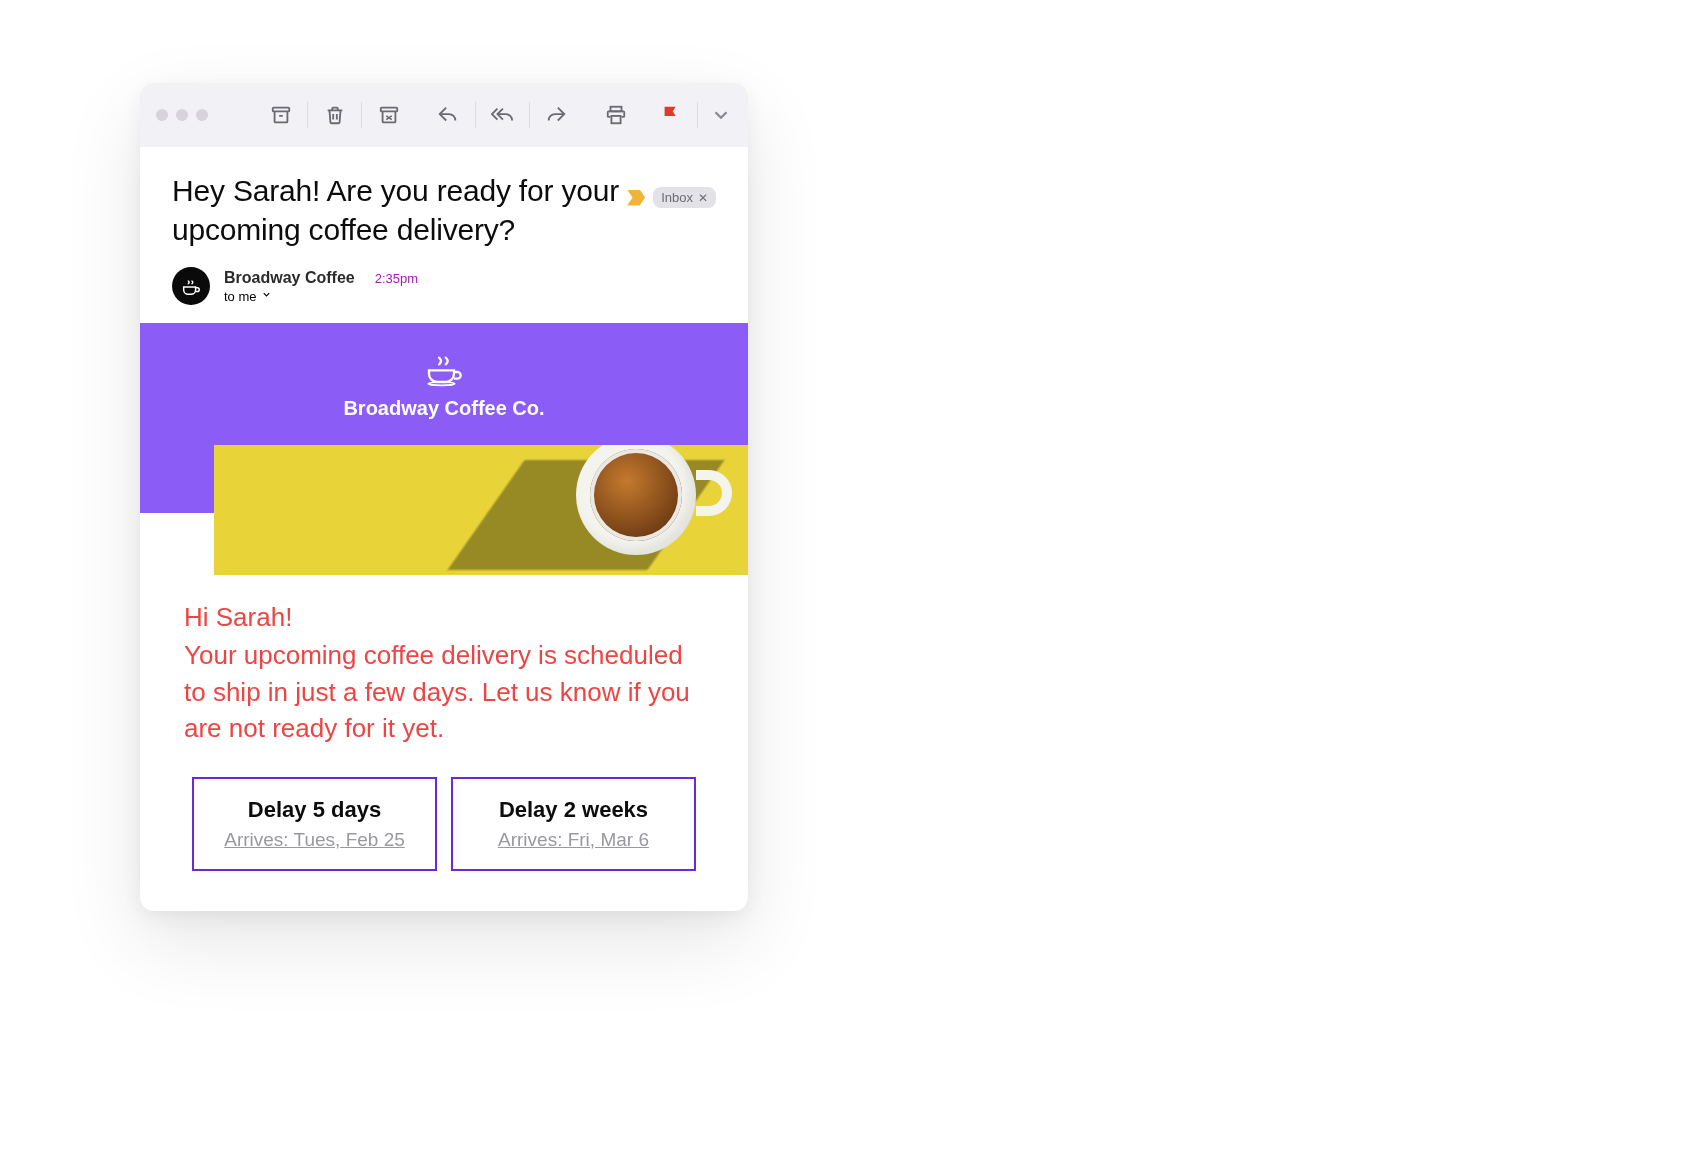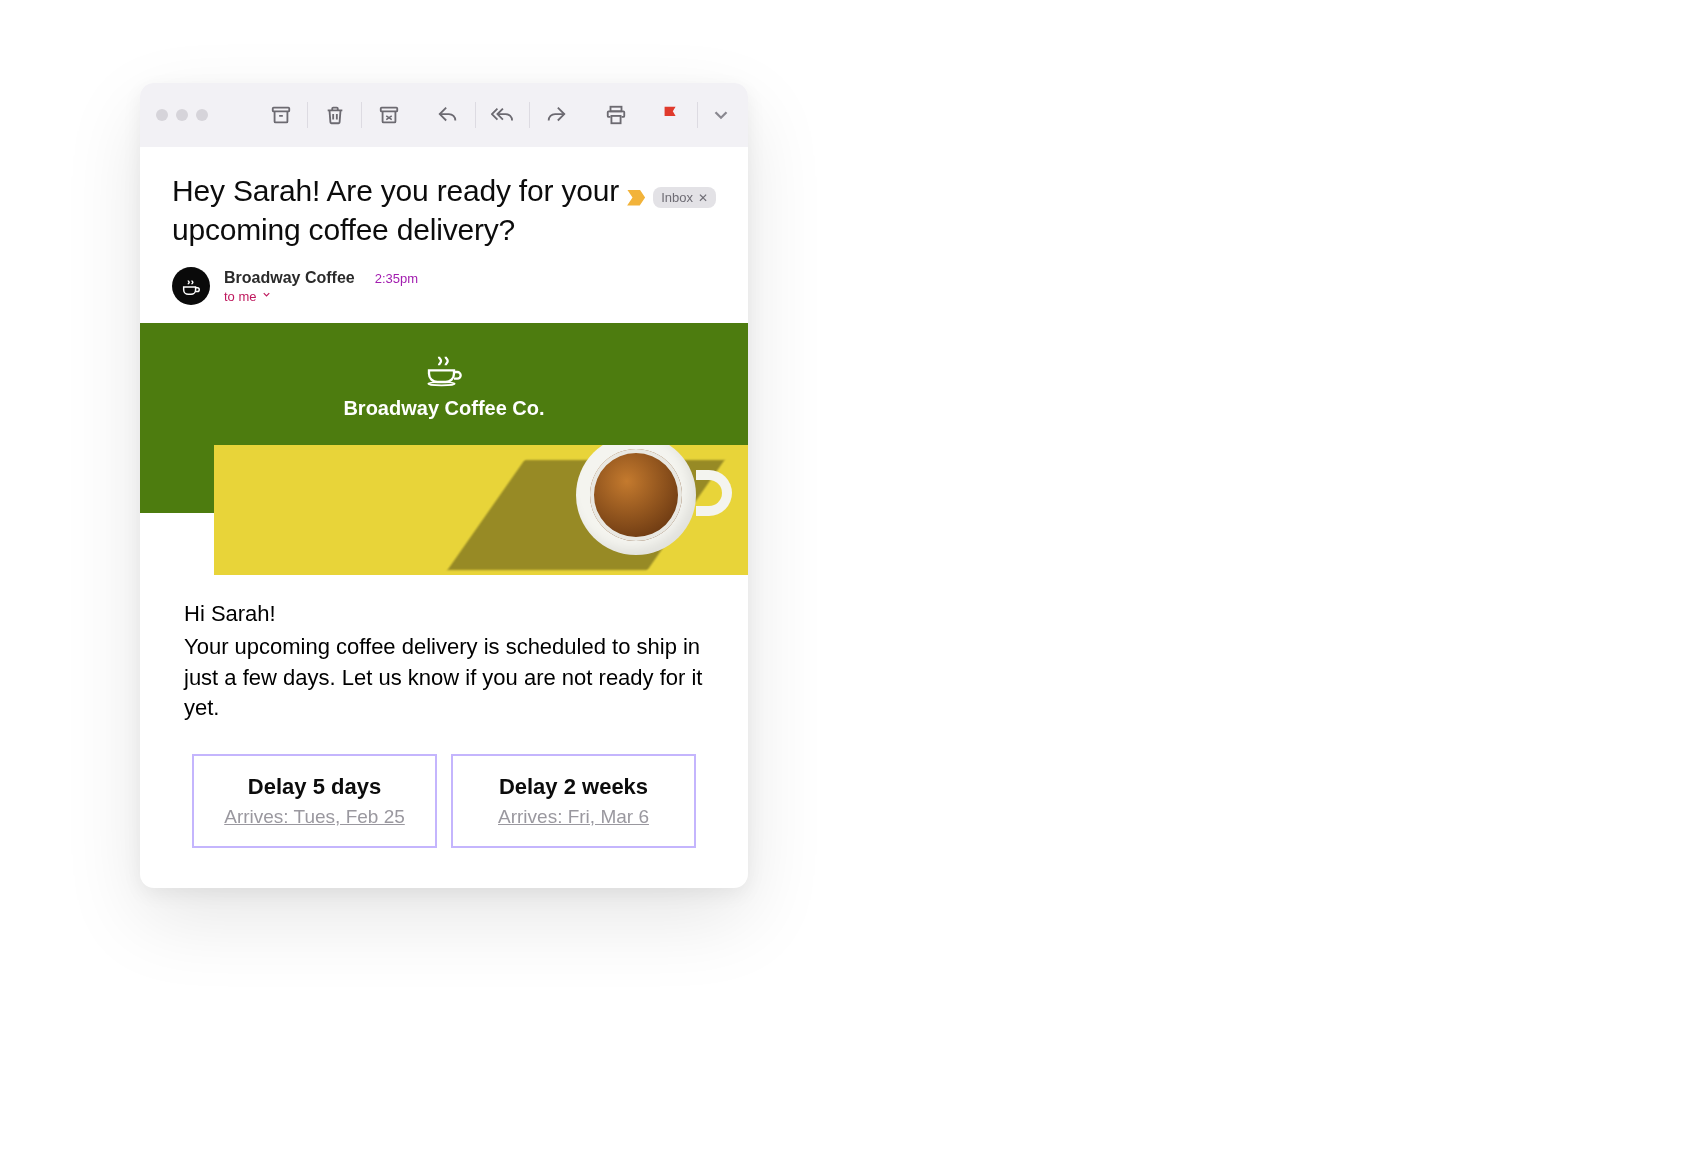--- a/index.html
+++ b/index.html
@@ -110,24 +110,24 @@
     border-radius: 50%;
     background: #0a0a0a;
     display: flex;
     align-items: center;
     justify-content: center;
   }
   .sender-meta { display: flex; flex-direction: column; gap: 2px; }
   .sender-line { display: flex; align-items: baseline; gap: 20px; }
   .sender-name { font-weight: 600; font-size: 16px; color: #2b2b2b; }
   .sender-time { font-size: 13px; color: #a21caf; }
-  .to-line { font-size: 13px; color: #be185d; display: flex; align-items: flex-start; gap: 4px; cursor: pointer; }
+  .to-line { font-size: 13px; color: #000000; display: flex; align-items: flex-start; gap: 4px; cursor: pointer; }
 
   .brand-banner {
-    background: #4d7c0f;
+    background: #8b5cf6;
     height: 190px;
     position: relative;
     display: flex;
     flex-direction: column;
     align-items: center;
     padding-top: 24px;
   }
   .brand-name {
     color: #ffffff;
     font-weight: 700;
@@ -187,34 +187,34 @@
     top: 45px;
     width: 36px;
     height: 46px;
     border: 10px solid #f4f4ef;
     border-left: none;
     border-radius: 0 30px 30px 0;
   }
 
   .body-copy {
     padding: 86px 44px 20px 44px;
-    font-size: 22px;
+    font-size: 26px;
     line-height: 1.4;
-    color: #000000;
+    color: #ef4444;
   }
   .greeting { margin-bottom: 2px; }
 
   .delay-row {
     display: flex;
     gap: 14px;
     padding: 10px 52px 40px 52px;
   }
   .delay-card {
     flex: 1;
-    border: 2px solid #c4b5fd;
+    border: 2px solid #6d28d9;
     padding: 18px 10px;
     text-align: center;
     cursor: pointer;
   }
   .delay-title {
     font-weight: 700;
     font-size: 22px;
     color: #0c0c0c;
   }
   .delay-sub {

